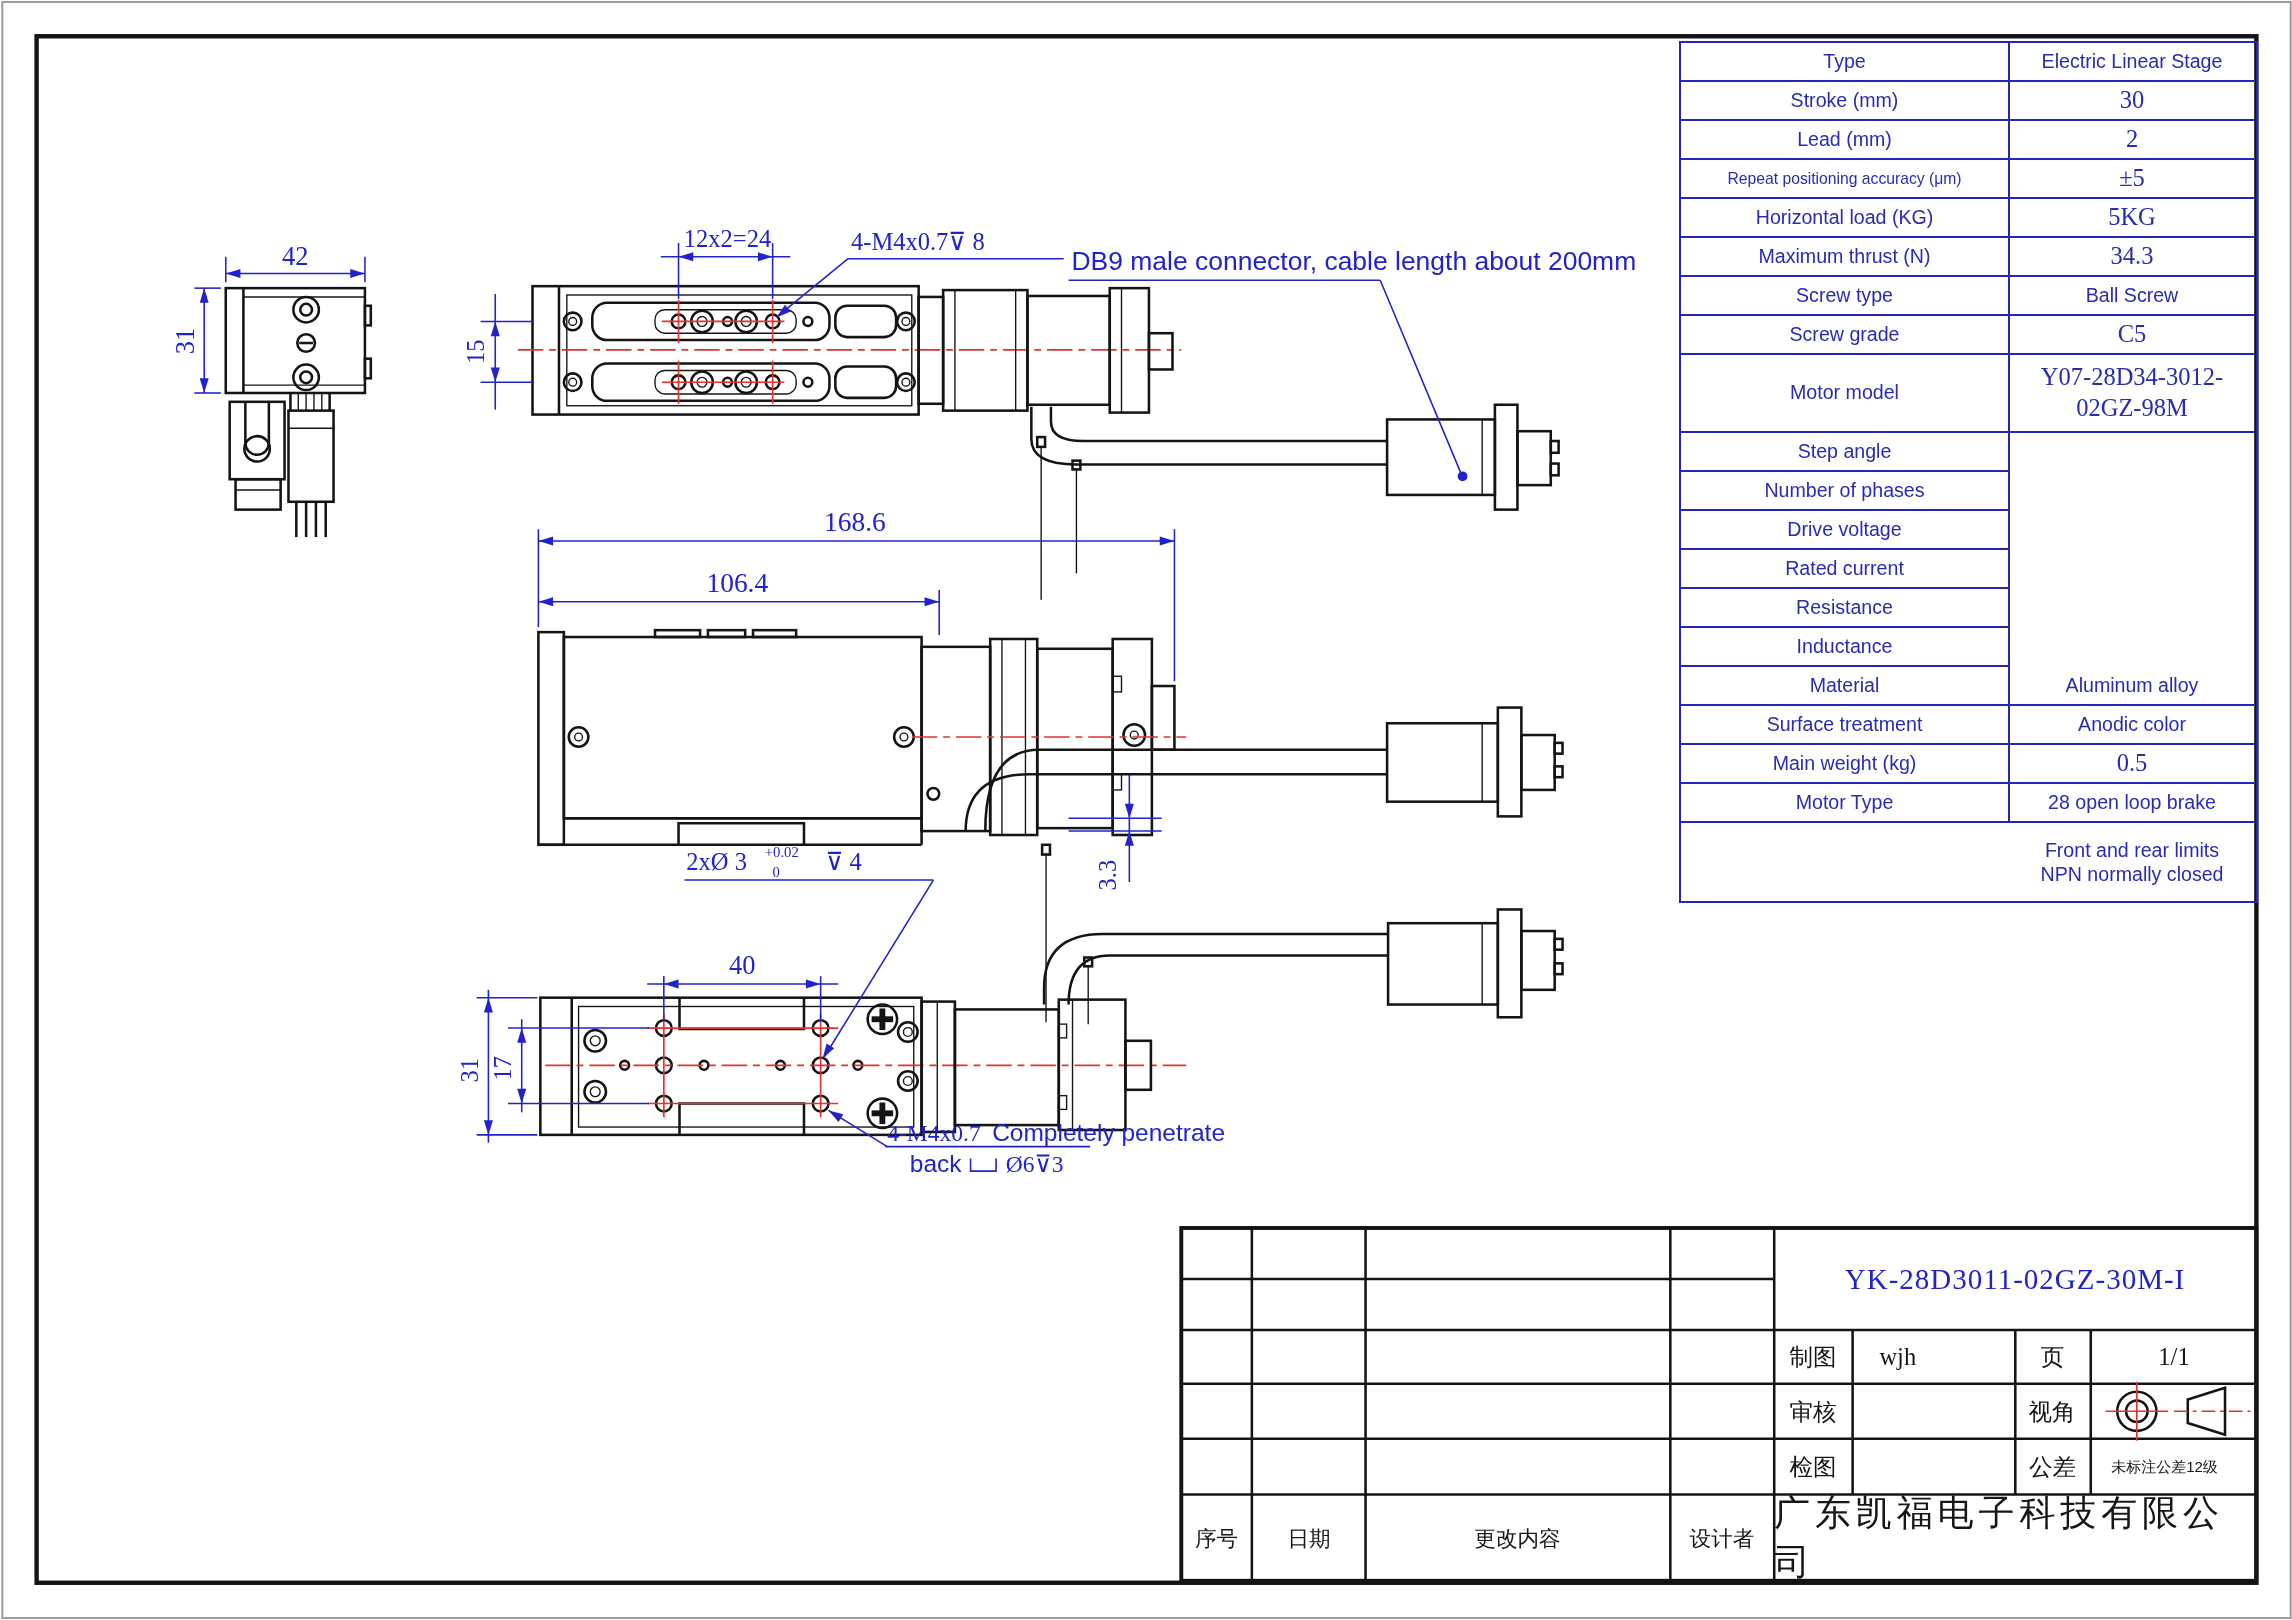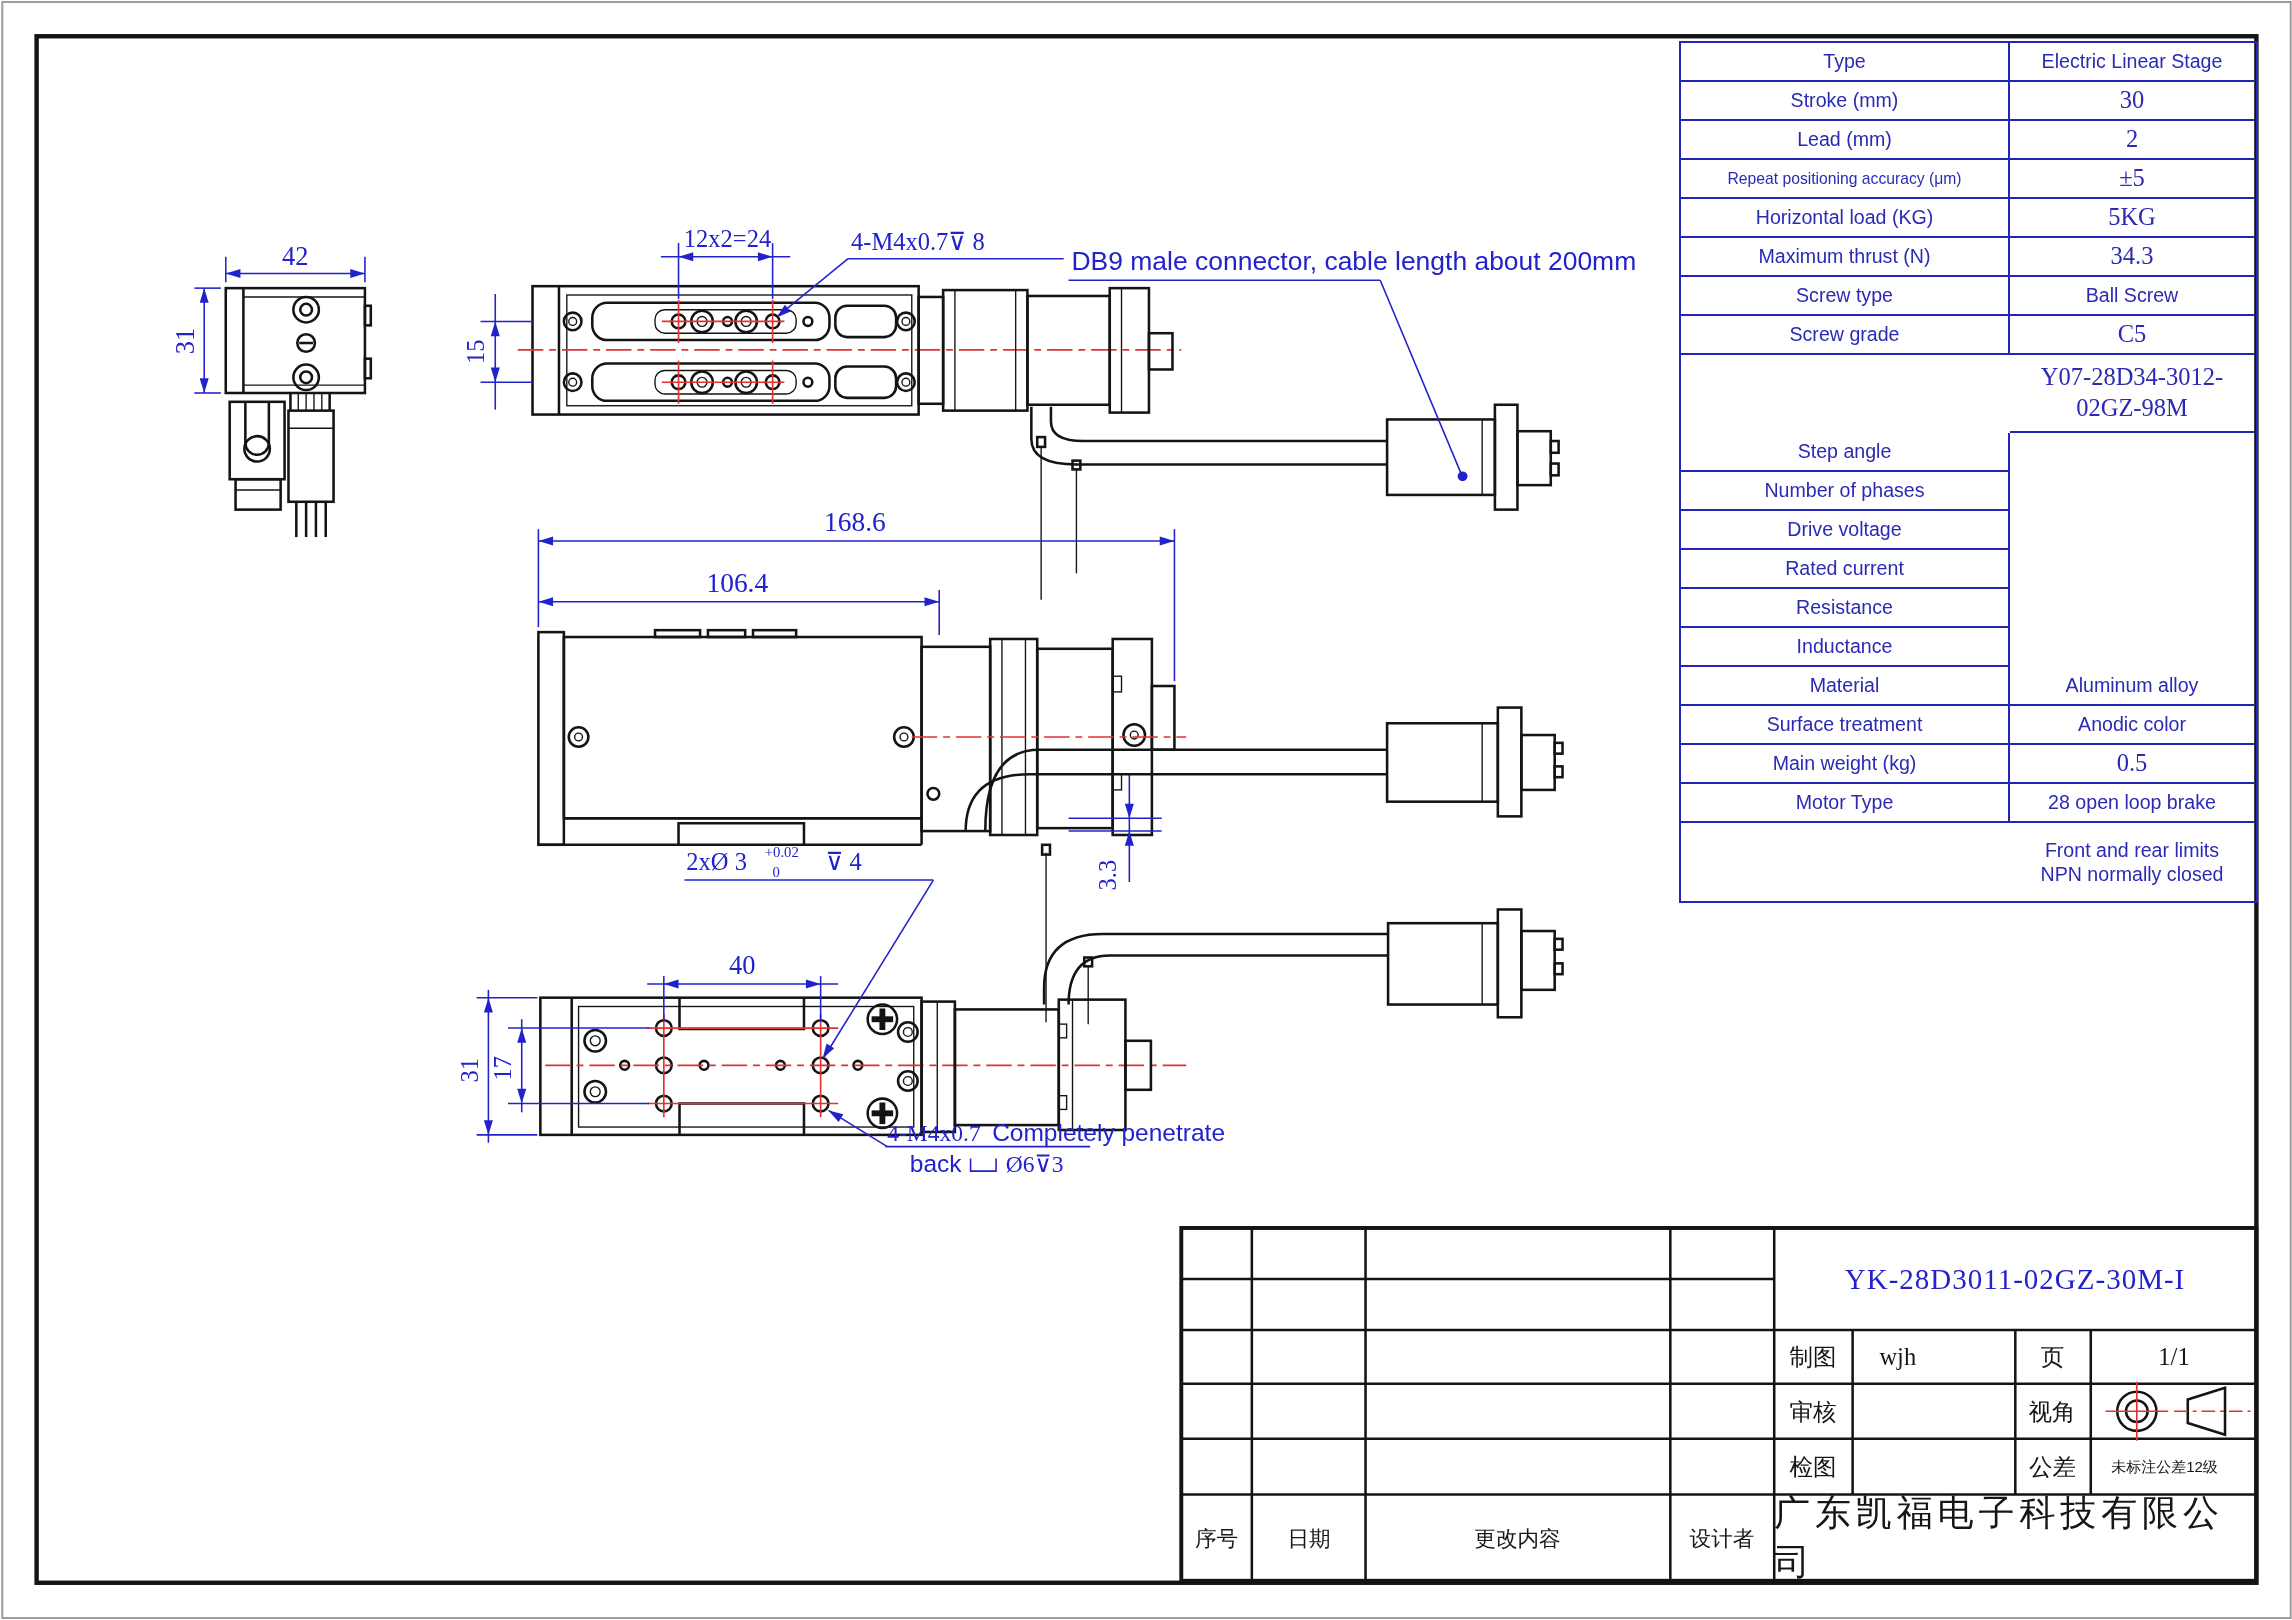--- a/index.html
+++ b/index.html
@@ -433,20 +433,21 @@
     <div class="sl small" style="grid-area: 4 / 1;">Repeat positioning accuracy (μm)</div>
     <div class="sv cad" style="grid-area: 4 / 2;">±5</div>
     <div class="sl" style="grid-area: 5 / 1;">Horizontal load (KG)</div>
     <div class="sv cad" style="grid-area: 5 / 2;">5KG</div>
     <div class="sl" style="grid-area: 6 / 1;">Maximum thrust (N)</div>
     <div class="sv cad" style="grid-area: 6 / 2;">34.3</div>
     <div class="sl" style="grid-area: 7 / 1;">Screw type</div>
     <div class="sv" style="grid-area: 7 / 2;">Ball Screw</div>
     <div class="sl" style="grid-area: 8 / 1;">Screw grade</div>
     <div class="sv cad" style="grid-area: 8 / 2;">C5</div>
+    <div class="sl" style="grid-area: 9 / 1;">Motor model</div>
     <div class="sv cad" style="grid-area: 9 / 2;">Y07-28D34-3012-
 02GZ-98M</div>
     <div class="sl" style="grid-area: 10 / 1;">Step angle</div>
     <div class="sl" style="grid-area: 11 / 1;">Number of phases</div>
     <div class="sl" style="grid-area: 12 / 1;">Drive voltage</div>
     <div class="sl" style="grid-area: 13 / 1;">Rated current</div>
     <div class="sl" style="grid-area: 14 / 1;">Resistance</div>
     <div class="sl" style="grid-area: 15 / 1;">Inductance</div>
     <div class="sl" style="grid-area: 16 / 1;">Material</div>
     <div class="sv" style="grid-area: 16 / 2;">Aluminum alloy</div>

